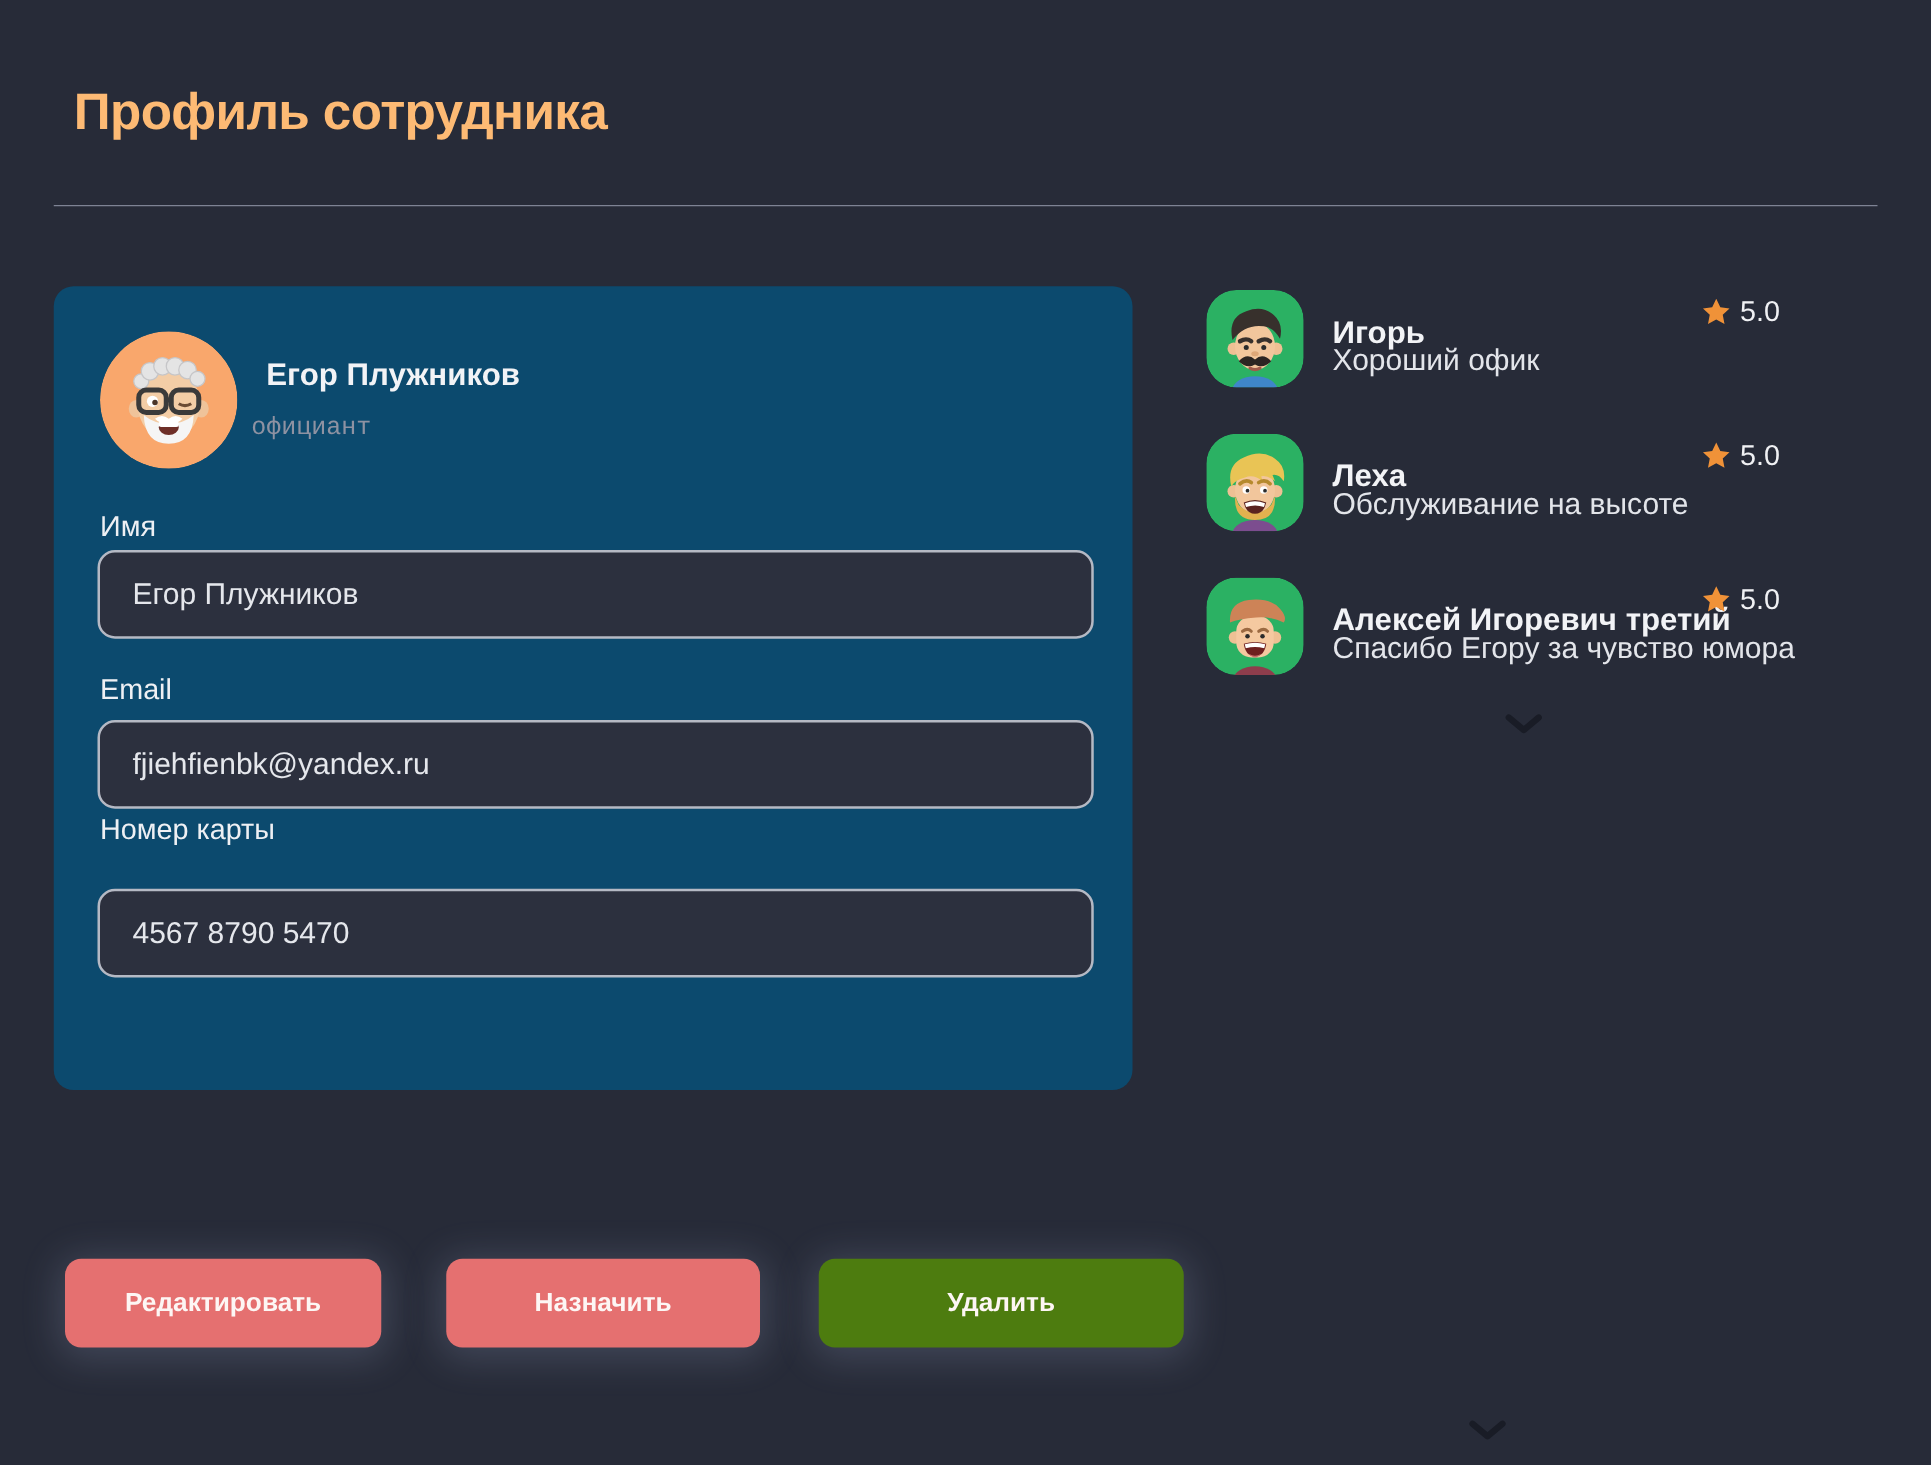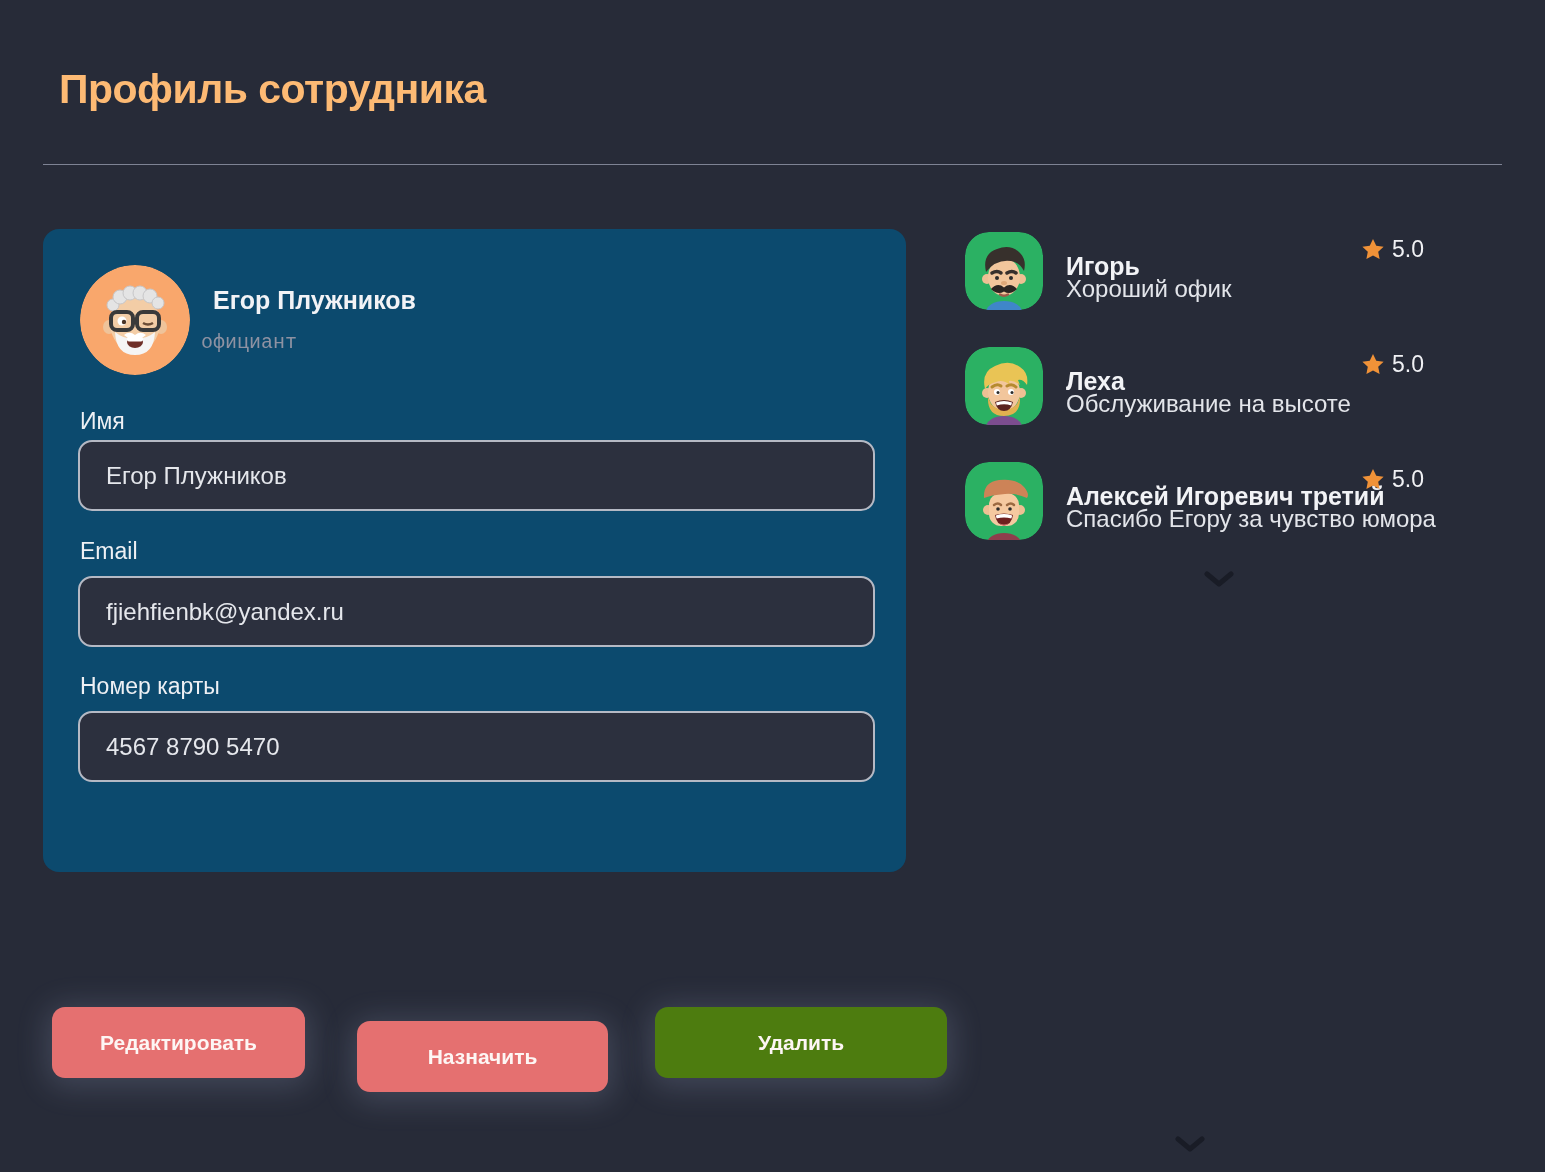--- a/index.html
+++ b/index.html
@@ -45,21 +45,21 @@
     font-size: 23px; color: #eef0f4;
   }
   .field-input {
     position: absolute; left: 35px; width: 741px; height: 67px;
     background: #2c303e; border: 2px solid #b5b9c4; border-radius: 14px;
     color: #e5e7ec; font-size: 24px; font-family: "Liberation Sans", sans-serif;
     padding: 0 26px; outline: none;
   }
   .lbl-1 { top: 162px; margin-top: 17px; } .inp-1 { top: 211px; }
   .lbl-2 { top: 309px; } .inp-2 { top: 347px; }
-  .lbl-3 { top: 444px; } .inp-3 { top: 482px; }
+  .lbl-3 { top: 421px; } .inp-3 { top: 482px; }
 
   
   .reviews {
     position: absolute; left: 965px; top: 232px; width: 459px;
   }
   .review { position: relative; height: 78px; margin-bottom: 37px; }
   .r-avatar {
     position: absolute; left: 0; top: 0; width: 78px; height: 78px;
     border-radius: 24px; overflow: hidden;
   }
@@ -88,21 +88,21 @@
   
   .btn {
     position: absolute; top: 1007px; height: 71px;
     border: none; border-radius: 13px;
     color: #fdf6f4; font-size: 21px; font-weight: 700;
     font-family: "Liberation Sans", sans-serif;
     cursor: pointer;
     box-shadow: 0 4px 30px 6px rgba(168, 180, 216, 0.20);
   }
   .btn-edit   { left: 52px;  width: 253px; background: #e57070; }
-  .btn-assign { left: 357px; width: 251px; background: #e57070; margin-top: 14px; }
+  .btn-assign { left: 357px; width: 251px; background: #e57070; }
   .btn-delete { left: 655px; width: 292px; background: #4d7c0f; }
 </style>
 </head>
 <body>
 
 <div class="screen">
 
   <h1 class="page-title">Профиль сотрудника</h1>
   <div class="divider"></div>
 

